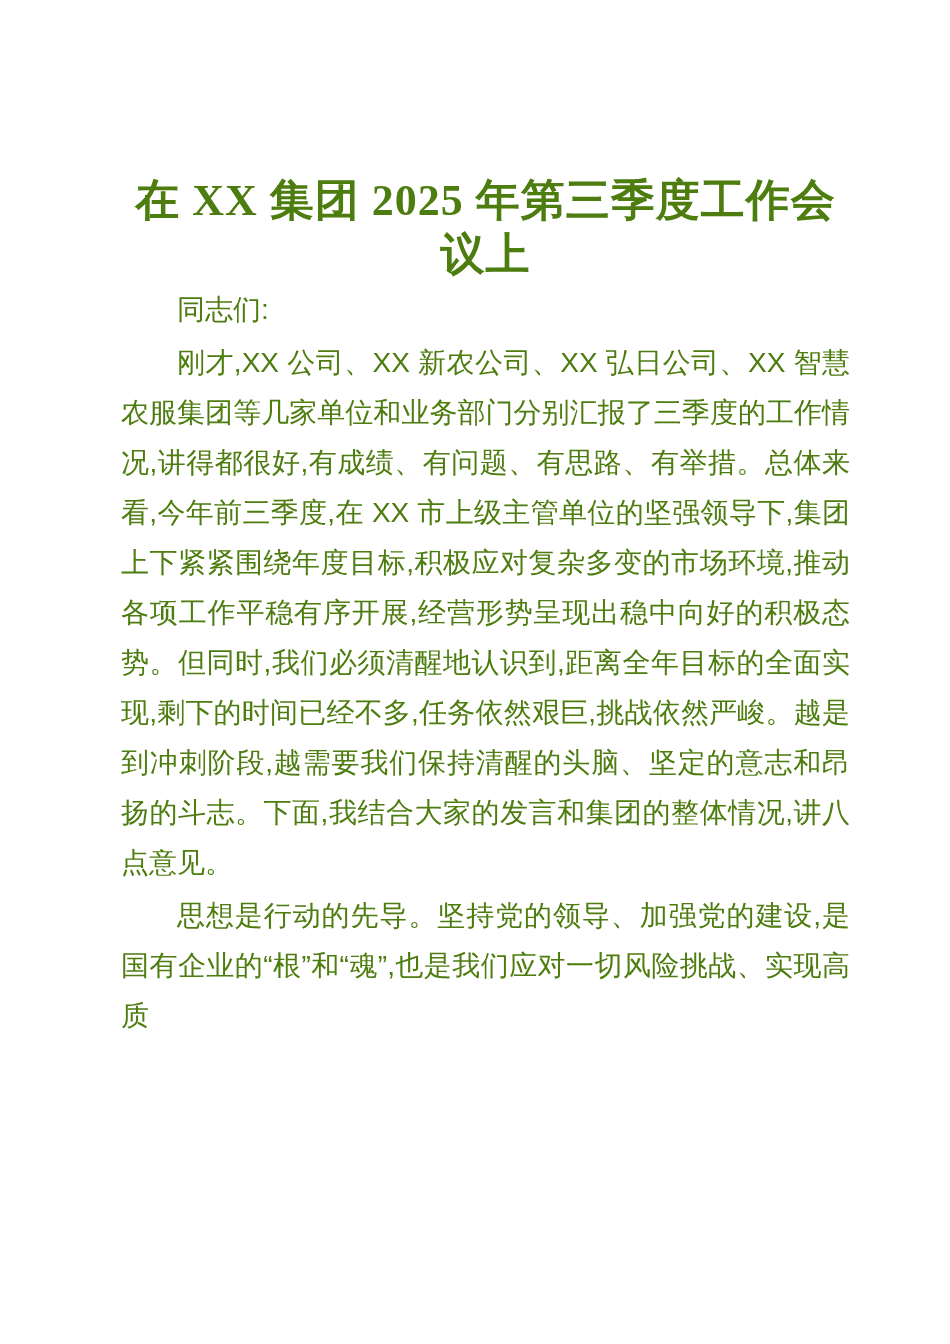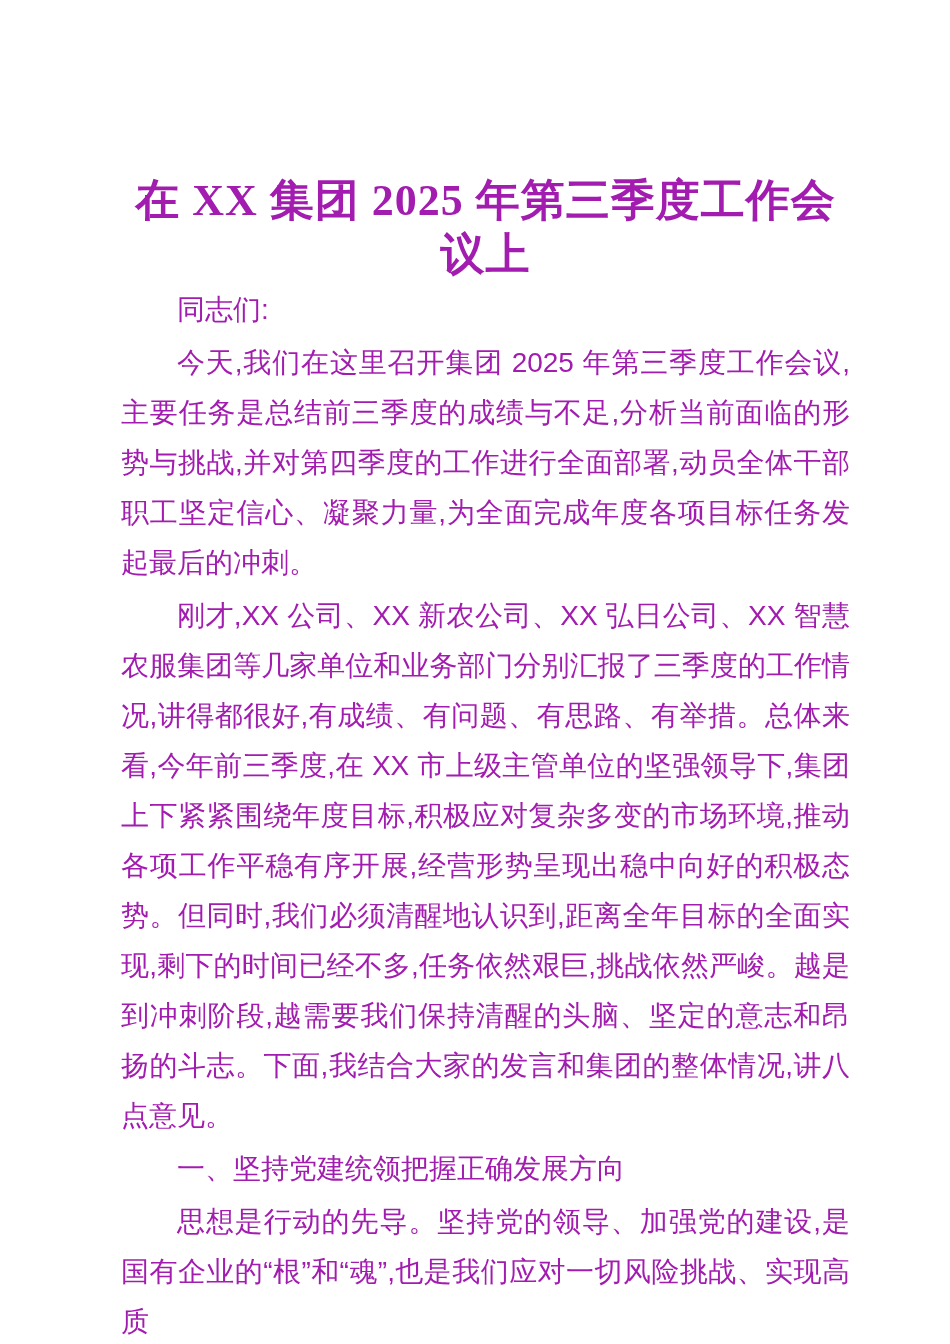--- a/index.html
+++ b/index.html
@@ -6,21 +6,21 @@
     margin: 0;
     padding: 0;
     background: #ffffff;
   }
   .page {
     position: relative;
     width: 950px;
     height: 1344px;
     box-sizing: border-box;
     background: #ffffff;
-    color: #a21caf;
+    color: #4d7c0f;
     padding: 174px 97px 0 118px;
     overflow: hidden;
   }
   .doc-title {
     font-family: "Liberation Serif", "DejaVu Serif", serif;
     font-weight: bold;
     font-size: 44px;
     line-height: 54px;
     text-align: center;
     margin: 0;
@@ -52,23 +52,21 @@
 <div class="page">
 
   <h1 class="doc-title">
     <span class="title-line">在 XX 集团 2025 年第三季度工作会议上</span>
   </h1>
 
   <div class="doc-body">
 
     <p class="no-justify">同志们:</p>
 
-    <p>今天,我们在这里召开集团 2025 年第三季度工作会议,主要任务是总结前三季度的成绩与不足,分析当前面临的形势与挑战,并对第四季度的工作进行全面部署,动员全体干部职工坚定信心、凝聚力量,为全面完成年度各项目标任务发起最后的冲刺。</p>
 
     <p>刚才,XX 公司、XX 新农公司、XX 弘日公司、XX 智慧农服集团等几家单位和业务部门分别汇报了三季度的工作情况,讲得都很好,有成绩、有问题、有思路、有举措。总体来看,今年前三季度,在 XX 市上级主管单位的坚强领导下,集团上下紧紧围绕年度目标,积极应对复杂多变的市场环境,推动各项工作平稳有序开展,经营形势呈现出稳中向好的积极态势。但同时,我们必须清醒地认识到,距离全年目标的全面实现,剩下的时间已经不多,任务依然艰巨,挑战依然严峻。越是到冲刺阶段,越需要我们保持清醒的头脑、坚定的意志和昂扬的斗志。下面,我结合大家的发言和集团的整体情况,讲八点意见。</p>
 
-    <p>一、坚持党建统领把握正确发展方向</p>
 
     <p>思想是行动的先导。坚持党的领导、加强党的建设,是国有企业的“根”和“魂”,也是我们应对一切风险挑战、实现高质</p>
 
   </div>
 
 </div>
 
 </body></html>

